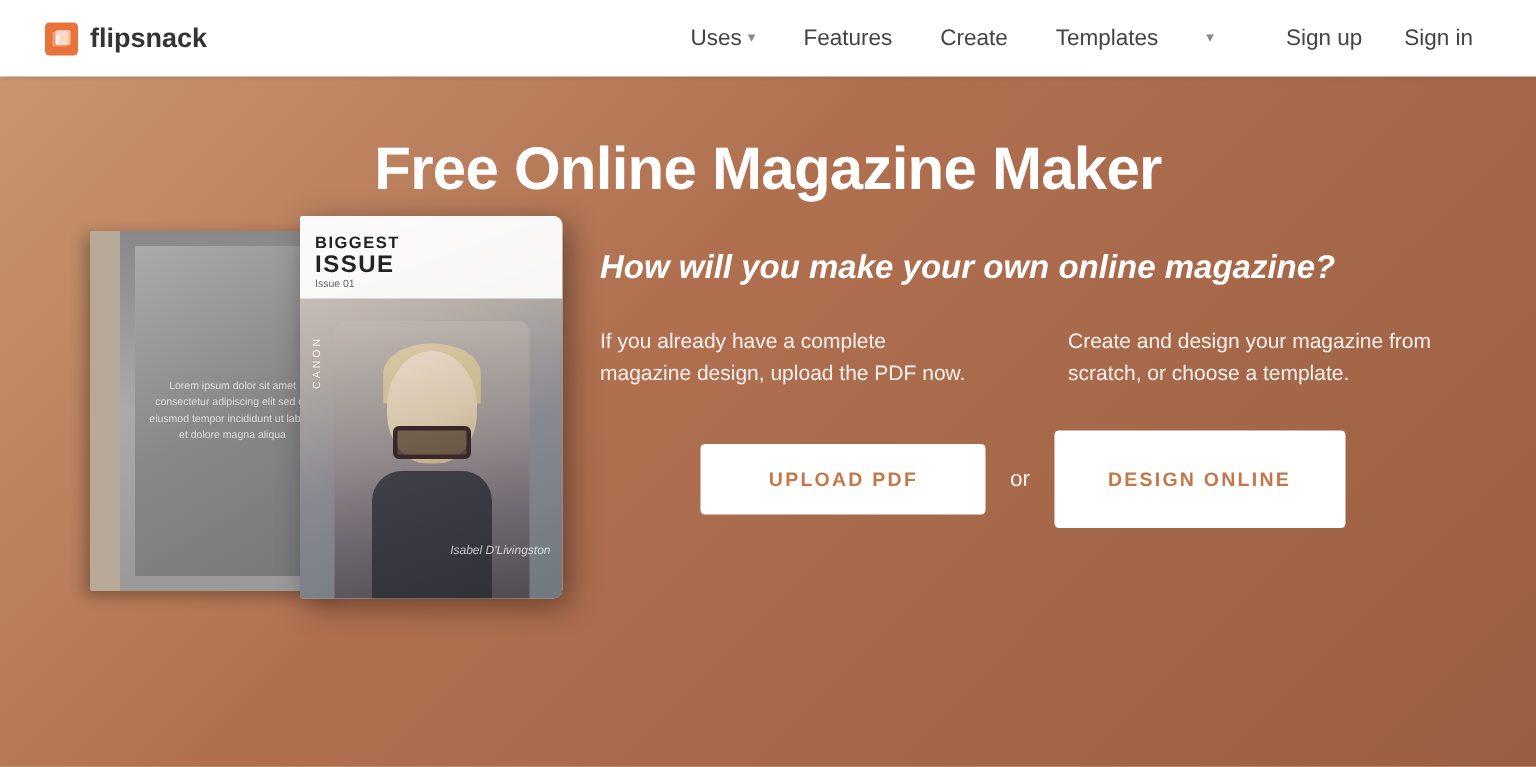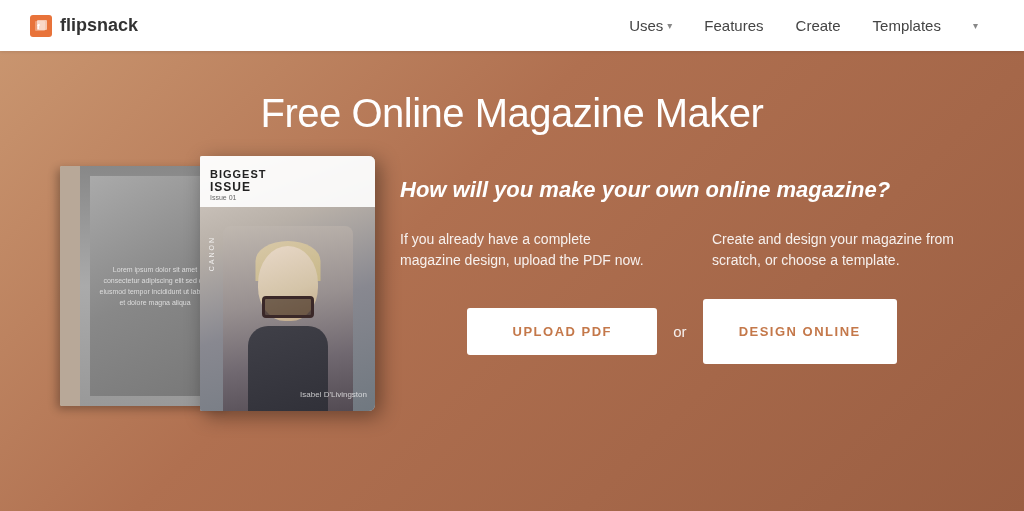--- a/index.html
+++ b/index.html
@@ -100,23 +100,23 @@
       flex-direction: column;
       align-items: center;
       padding: 40px 60px 30px;
       position: relative;
       overflow: hidden;
     }
 
     .hero-title {
       color: #fff;
       font-size: 40px;
-      font-weight: 400;
+      font-weight: 700;
       text-align: center;
-      margin-bottom: 30px;
+      margin-bottom: 18px;
       letter-spacing: -0.5px;
     }
 
     .hero-content {
       display: flex;
       align-items: flex-start;
       width: 100%;
       max-width: 950px;
       gap: 30px;
     }
@@ -191,21 +191,21 @@
     }
 
     .mag-biggest {
       font-size: 11px;
       font-weight: 900;
       color: #222;
       letter-spacing: 1px;
     }
 
     .mag-issue {
-      font-size: 12px;
+      font-size: 16px;
       font-weight: 700;
       color: #222;
       letter-spacing: 1px;
     }
 
     .mag-subtitle {
       font-size: 7px;
       color: #666;
     }
 
@@ -296,24 +296,25 @@
       font-size: 7px;
       color: rgba(255,255,255,0.8);
       writing-mode: vertical-rl;
       transform: rotate(180deg);
       letter-spacing: 2px;
       text-transform: uppercase;
     }
 
     .mag-signature {
       position: absolute;
-      bottom: 12px;
+      bottom: 28px;
       right: 8px;
       font-size: 8px;
       color: rgba(255,255,255,0.7);
+      font-style: italic;
     }
 
     
     .hero-right {
       flex: 1;
       padding-top: 10px;
     }
 
     .hero-question {
       font-size: 22px;
@@ -428,20 +429,28 @@
         <span>Templates</span>
       </a>
     </li>
     <li>
       <a href="#">
         <span class="chevron">▾</span>
       </a>
     </li>
   </ul>
 
+  <div class="nav-auth">
+    <a href="#">
+      <span>Sign up</span>
+    </a>
+    <a href="#">
+      <span>Sign in</span>
+    </a>
+  </div>
 </nav>
 
 <section class="hero">
   <h1 class="hero-title">Free Online Magazine Maker</h1>
 
   <div class="hero-content">
 
     <div class="magazine-mockup">
 
       <div class="magazine-back">

